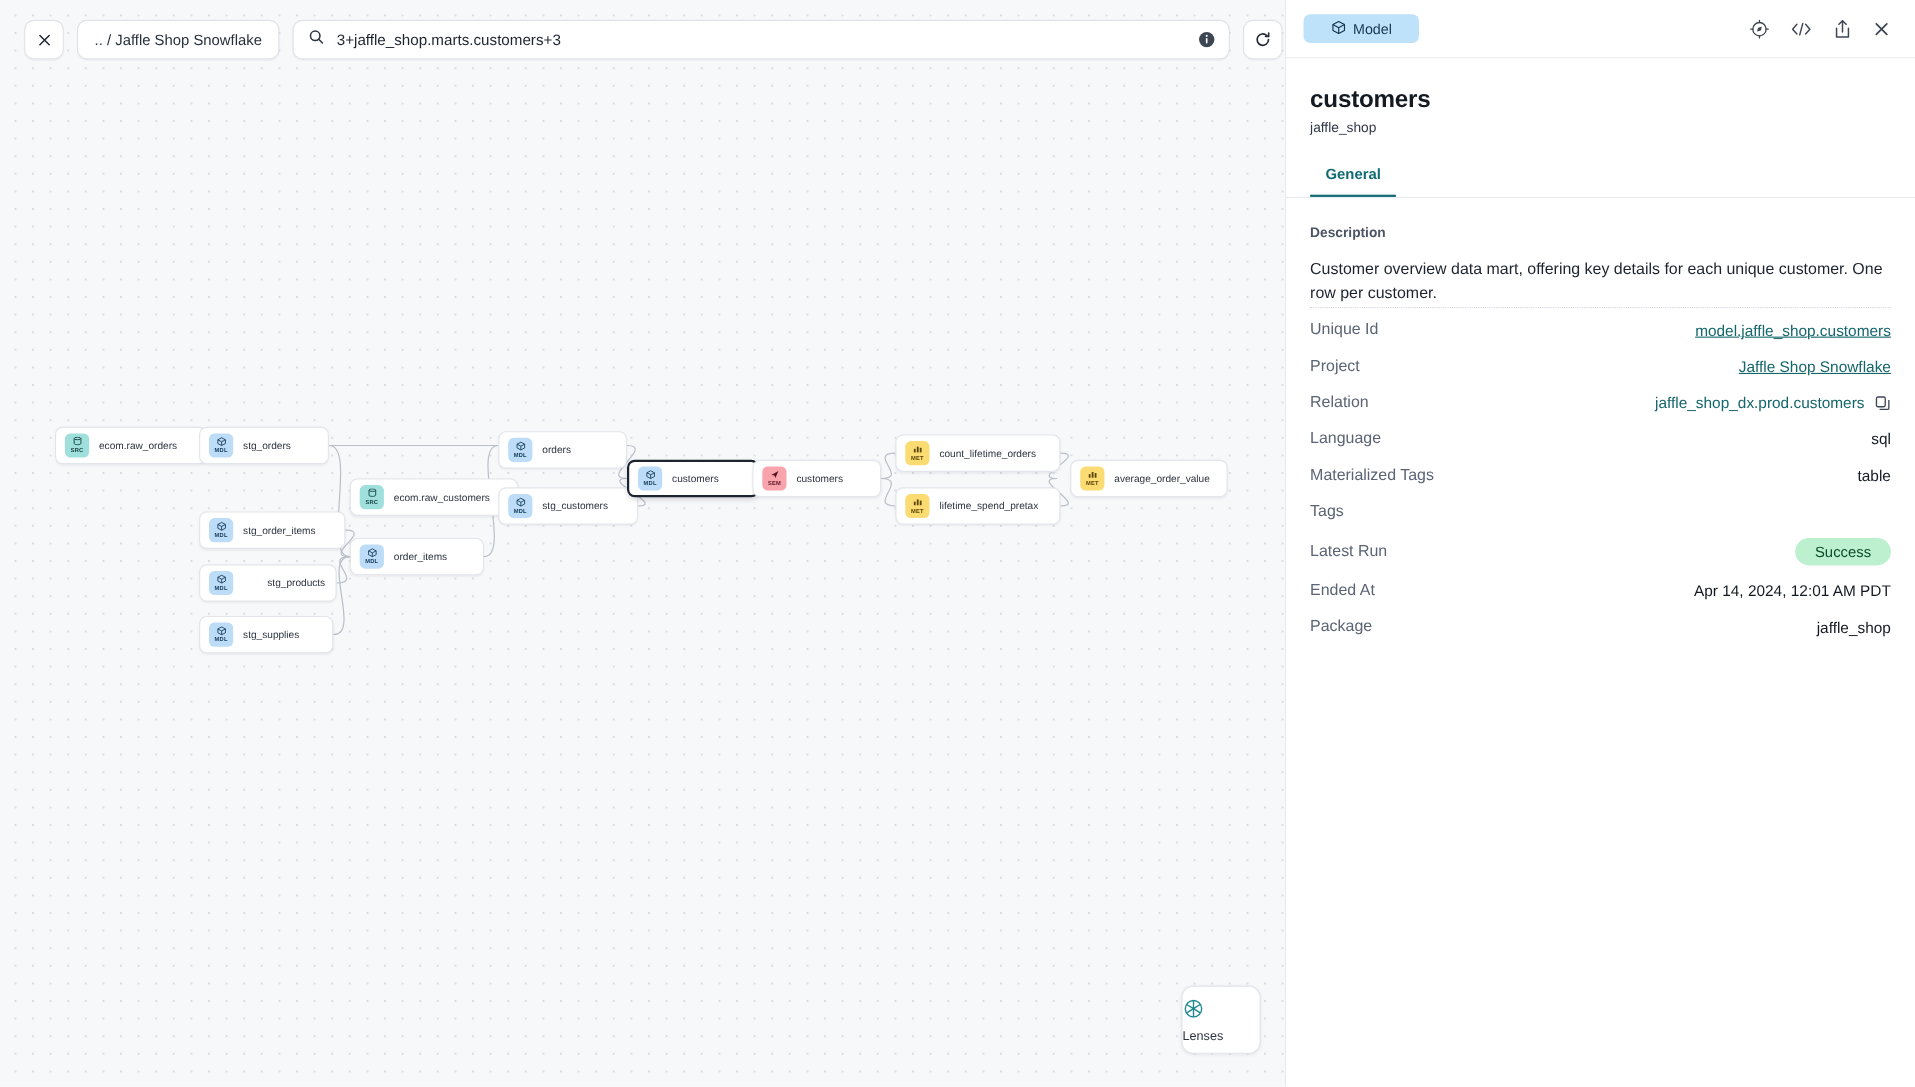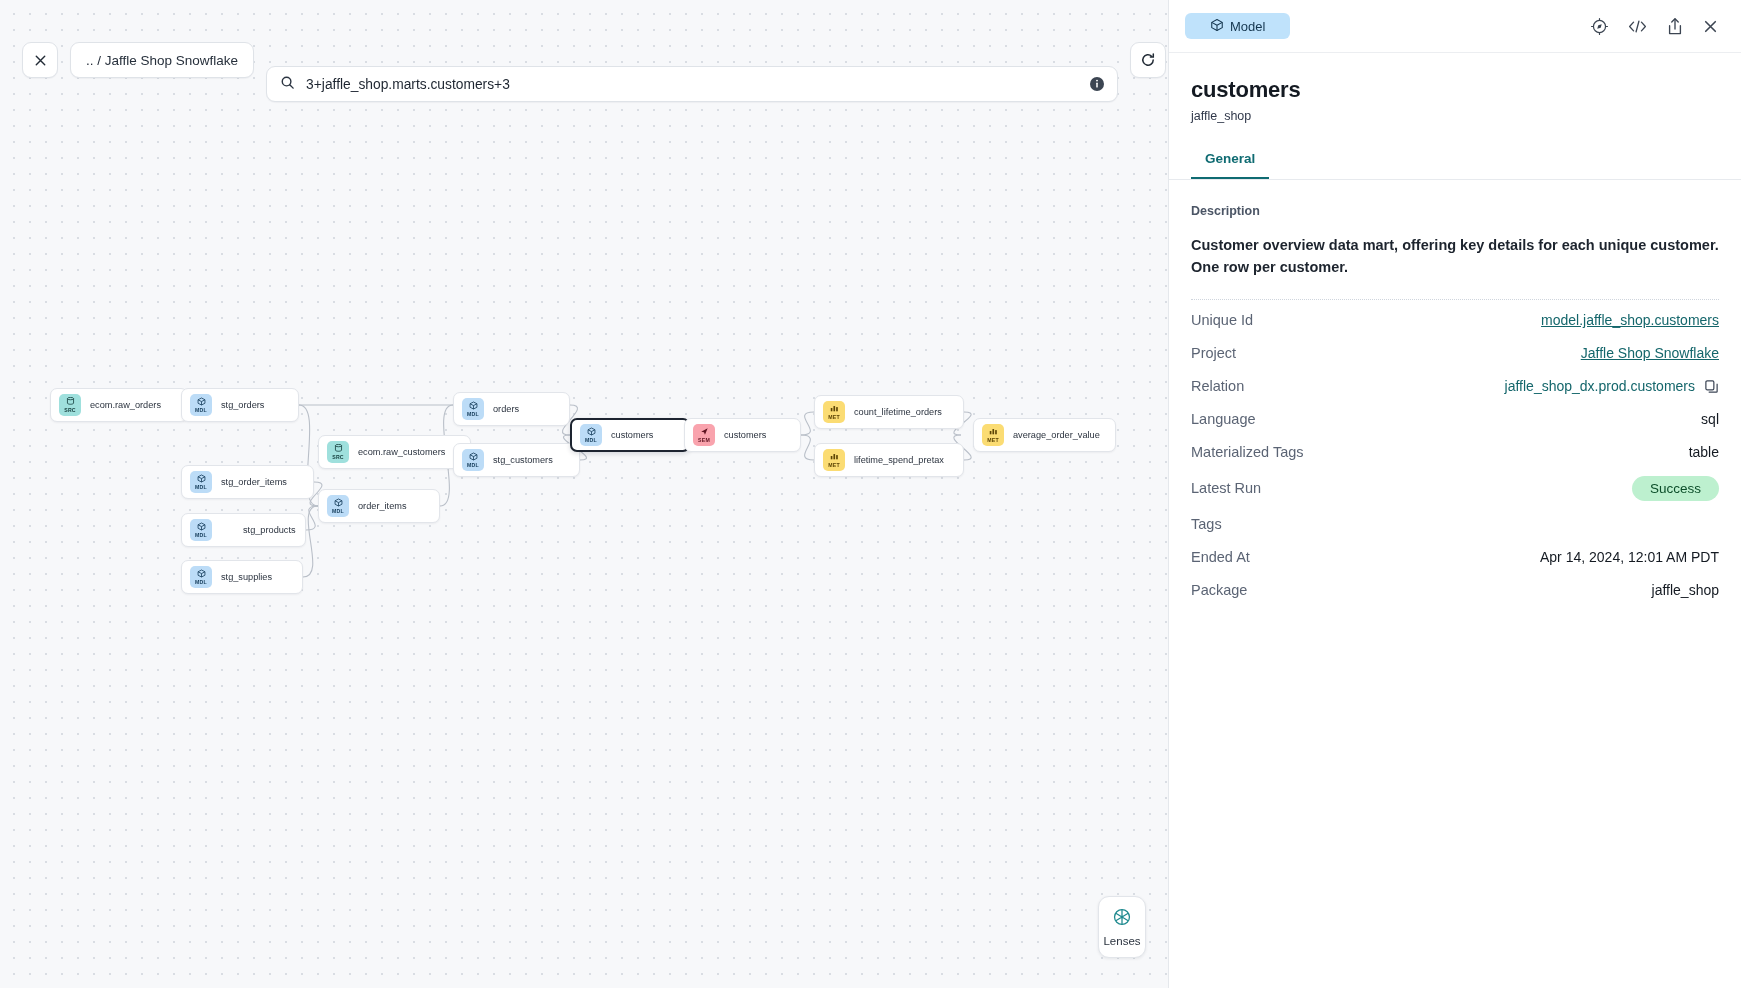--- a/index.html
+++ b/index.html
@@ -60,21 +60,20 @@
   .searchbar {
     height: 36px;
     width: 852px;
     background: #fff;
     border: 1px solid #dfe3e8;
     border-radius: 9px;
     display: flex; align-items: center;
     padding: 0 12px 0 13px;
     gap: 11px;
     box-shadow: 0 1px 1px rgba(16,24,40,.04);
-    margin-top: 48px;
   }
   .search-text {
     flex: 1;
     font-size: 13.8px;
     color: #1d2530;
   }
   .info-dot { cursor: pointer; display:flex; }
 
   
   .node {
@@ -117,26 +116,26 @@
     white-space: nowrap;
   }
 
   
   .edges { position: absolute; inset: 0; z-index: 1; pointer-events: none; }
 
   
   .lenses {
     position: absolute;
     right: 22px; bottom: 30px;
-    width: 48px; height: 62px;
+    width: 72px; height: 62px;
     background: #fff;
     border: 1px solid #e2e5ea;
     border-radius: 11px;
     display: flex; flex-direction: column;
-    align-items: center; justify-content: center;
+    align-items: flex-start; justify-content: center;
     gap: 4px;
     cursor: pointer;
     box-shadow: 0 1px 3px rgba(16,24,40,.08);
     z-index: 5;
   }
   .lenses .llabel { font-size: 11.5px; color: #2b333f; }
 
   
   .panel {
     width: 573px;
@@ -192,22 +191,20 @@
     cursor: pointer;
   }
 
   .panel-body { padding: 24px 22px 0 22px; overflow-y: auto; }
   .section-label {
     font-size: 12.5px; font-weight: 700; color: #4b5565;
     margin-bottom: 16px;
   }
   .desc {
     font-size: 14.5px; color: #1d242e; line-height: 1.55;
-    margin-bottom: 20px;
-    font-weight: bold;
   }
   .divider { border-top: 1px dotted #cfd5dd; margin-bottom: 4px; }
 
   .kv {
     display: flex; align-items: center; justify-content: space-between;
     min-height: 33px;
     padding: 7px 0;
     gap: 14px;
   }
   .k { font-size: 14.5px; color: #5b6474; white-space: nowrap; }
@@ -532,29 +529,29 @@
               <div class="v">sql</div>
             </div>
           </div>
           <div class="kv">
             <div class="k">Materialized Tags</div>
             <div class="v-wrap">
               <div class="v">table</div>
             </div>
           </div>
           <div class="kv">
+            <div class="k">Tags</div>
+            <div class="v-wrap">
+              <div class="v"></div>
+            </div>
+          </div>
+          <div class="kv">
             <div class="k">Latest Run</div>
             <div class="v-wrap">
               <div class="pill-success">Success</div>
-            </div>
-          </div>
-          <div class="kv">
-            <div class="k">Tags</div>
-            <div class="v-wrap">
-              <div class="v"></div>
             </div>
           </div>
           <div class="kv">
             <div class="k">Ended At</div>
             <div class="v-wrap">
               <div class="v">Apr 14, 2024, 12:01 AM PDT</div>
             </div>
           </div>
           <div class="kv">
             <div class="k">Package</div>

